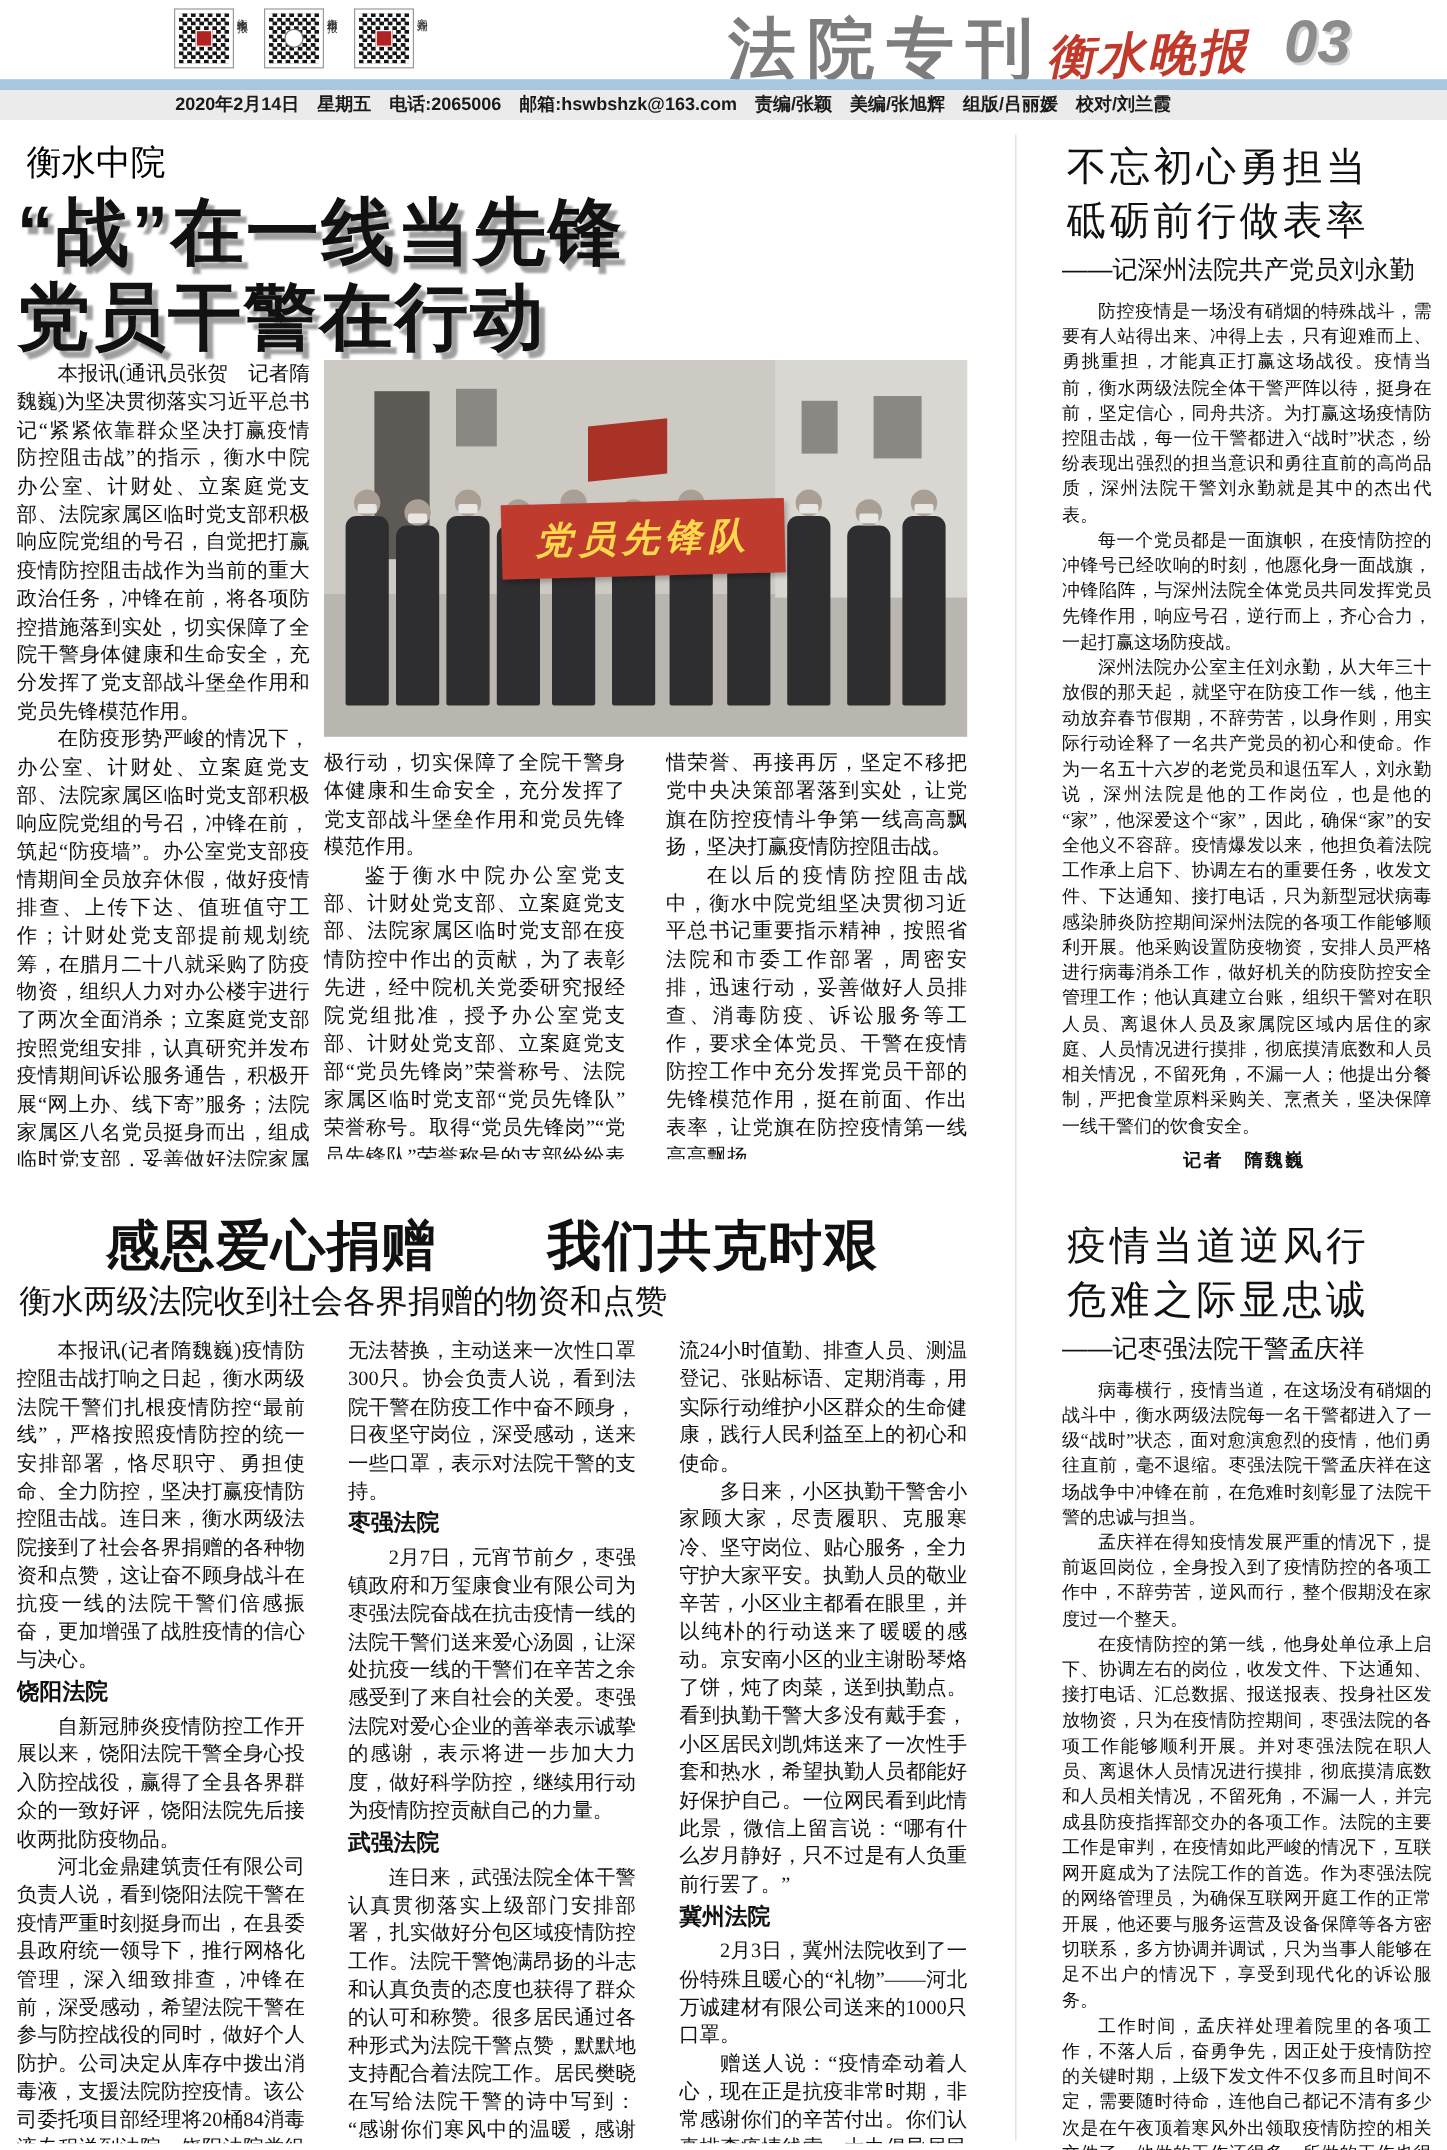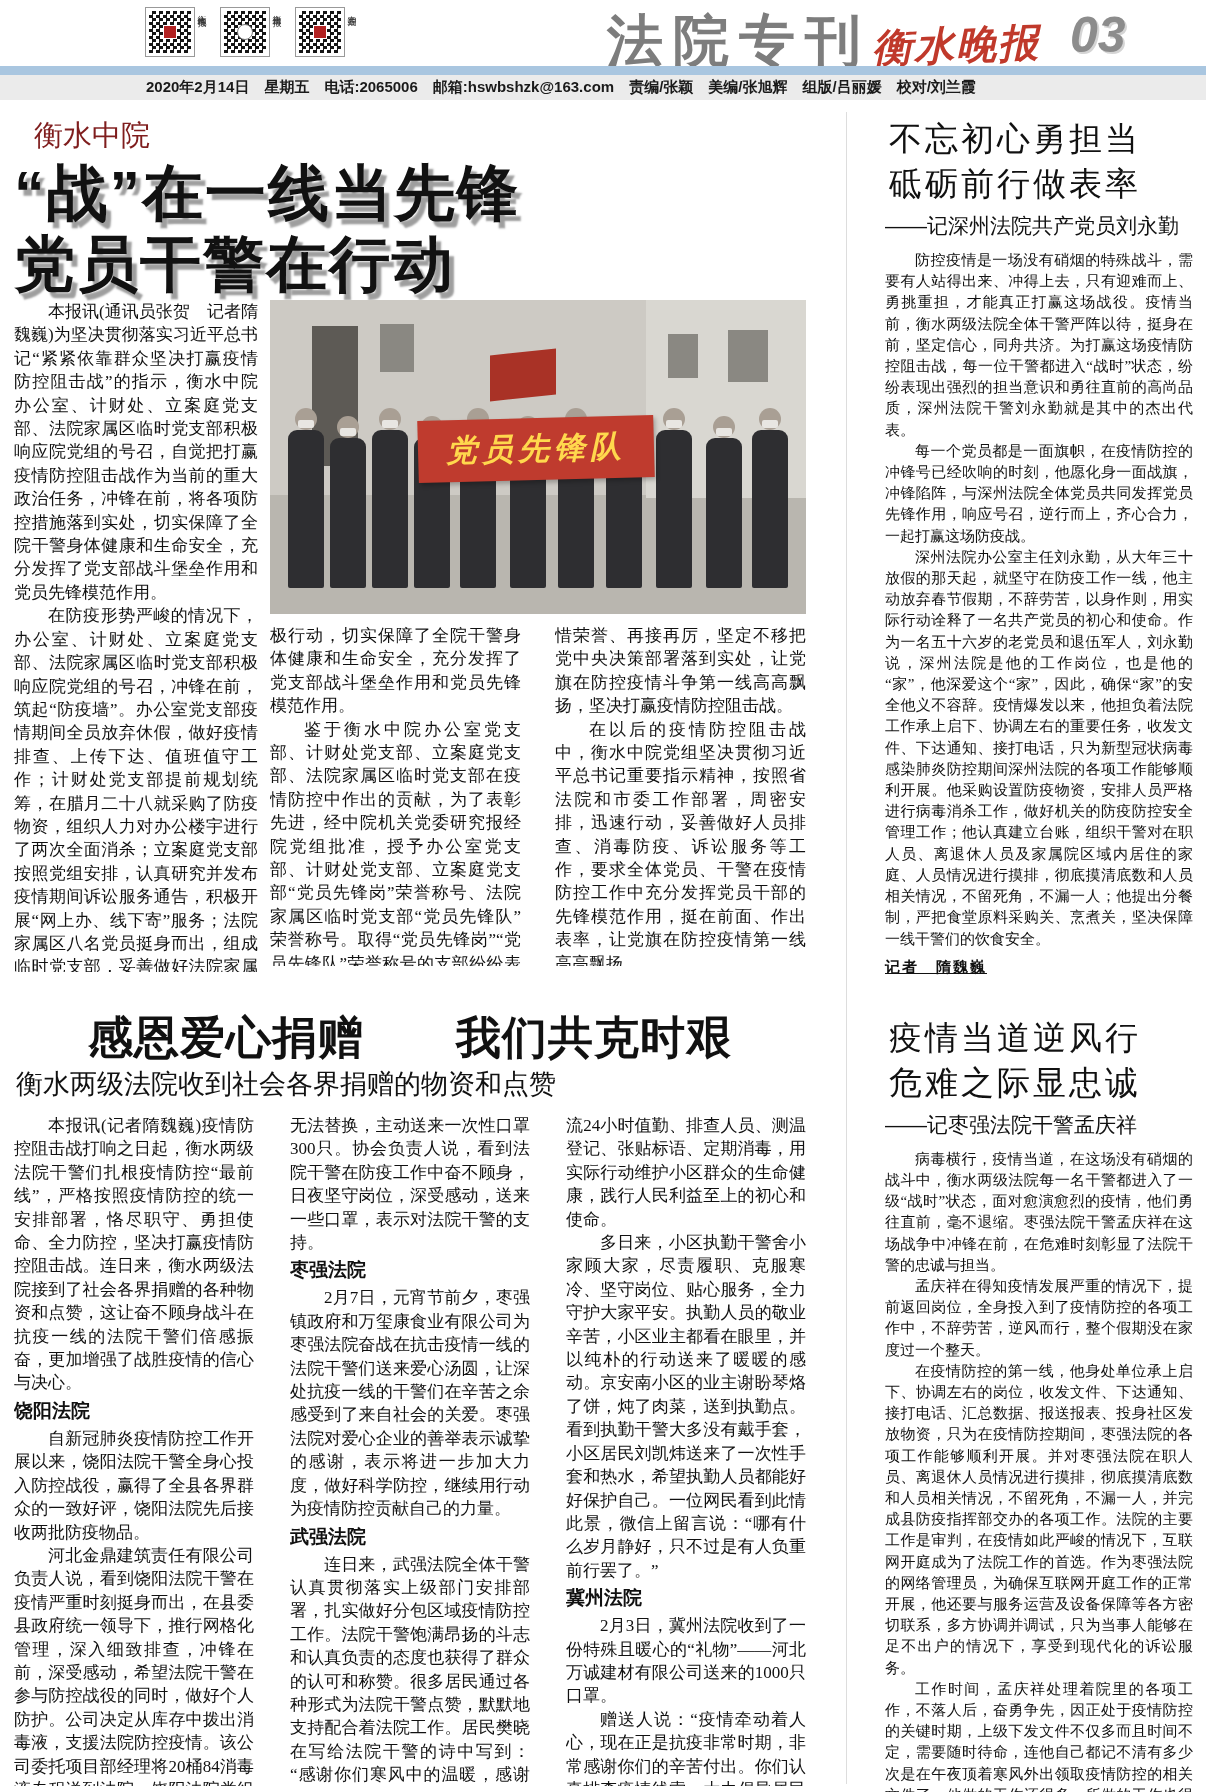--- a/index.html
+++ b/index.html
@@ -20,21 +20,21 @@
             color:#c0392b;transform:rotate(-2deg);letter-spacing:2px;}
   .pageno{position:absolute;left:1070px;top:6px;font-size:50px;font-weight:bold;font-style:italic;
           color:#8c8c8c;text-shadow:2px 2px 0 #d5d5d5;}
   .blue-bar{position:absolute;left:0;top:66px;width:1206px;height:9px;background:#a9c6e0;}
   .date-row{position:absolute;left:0;top:75px;width:1206px;height:25px;background:#ebebeb;
             display:flex;align-items:center;padding-left:146px;box-sizing:border-box;
             font-size:15px;font-weight:bold;color:#1a1a1a;}
 
   
   .main-article{position:absolute;left:14px;top:116px;width:792px;}
-  .kicker{font-size:29px;color:#7f1d1d;margin:0 0 2px 20px;}
+  .kicker{font-size:29px;color:#000000;margin:0 0 2px 8px;}
   .headline{font-size:61px;line-height:71px;font-weight:900;letter-spacing:2px;margin:0;
             text-shadow:5px 6px 2px #9e9e9e;}
   .ma-body{display:flex;height:672px;}
   .ma-col1{width:244px;flex:none;overflow:hidden;}
   .ma-right{width:536px;flex:none;margin-left:12px;}
   .ma-cols{display:flex;gap:34px;height:342px;overflow:hidden;margin-top:10px;}
   .ma-cols>div{flex:1;overflow:hidden;}
   .bodytext p{margin:0;font-size:17px;line-height:23.4px;text-align:justify;text-indent:2em;}
   .bodytext p.cont{text-indent:0;}
 
@@ -63,21 +63,21 @@
   .don-cols{display:flex;gap:36px;margin-top:14px;height:672px;}
   .don-cols>div{flex:1;overflow:hidden;}
   .subhead{font-size:19px;font-weight:bold;margin:3px 0;line-height:26px;}
 
   
   .vrule{position:absolute;left:846px;top:112px;height:1672px;width:1px;background:#ddd;}
   .sidebar{position:absolute;left:885px;top:116px;width:308px;}
   .side-title{font-size:33px;line-height:45px;font-weight:400;letter-spacing:3px;margin:0 0 0 4px;}
   .side-sub{font-size:21px;margin:6px 0 10px 0;line-height:28px;}
   .side-body p{margin:0;font-size:15px;line-height:21.2px;text-align:justify;text-indent:2em;}
-  .byline{text-align:left;font-weight:bold;font-size:15px;margin:8px 4px 0 0;letter-spacing:2px;text-decoration:underline;}
+  .byline{text-align:center;font-weight:bold;font-size:15px;margin:8px 4px 0 0;letter-spacing:2px;}
   .side-article2{margin-top:38px;}
 </style>
 </head>
 <body>
 
 <div id="page">
 
   <div>
     <div class="qr-group">
       <div class="qr">

